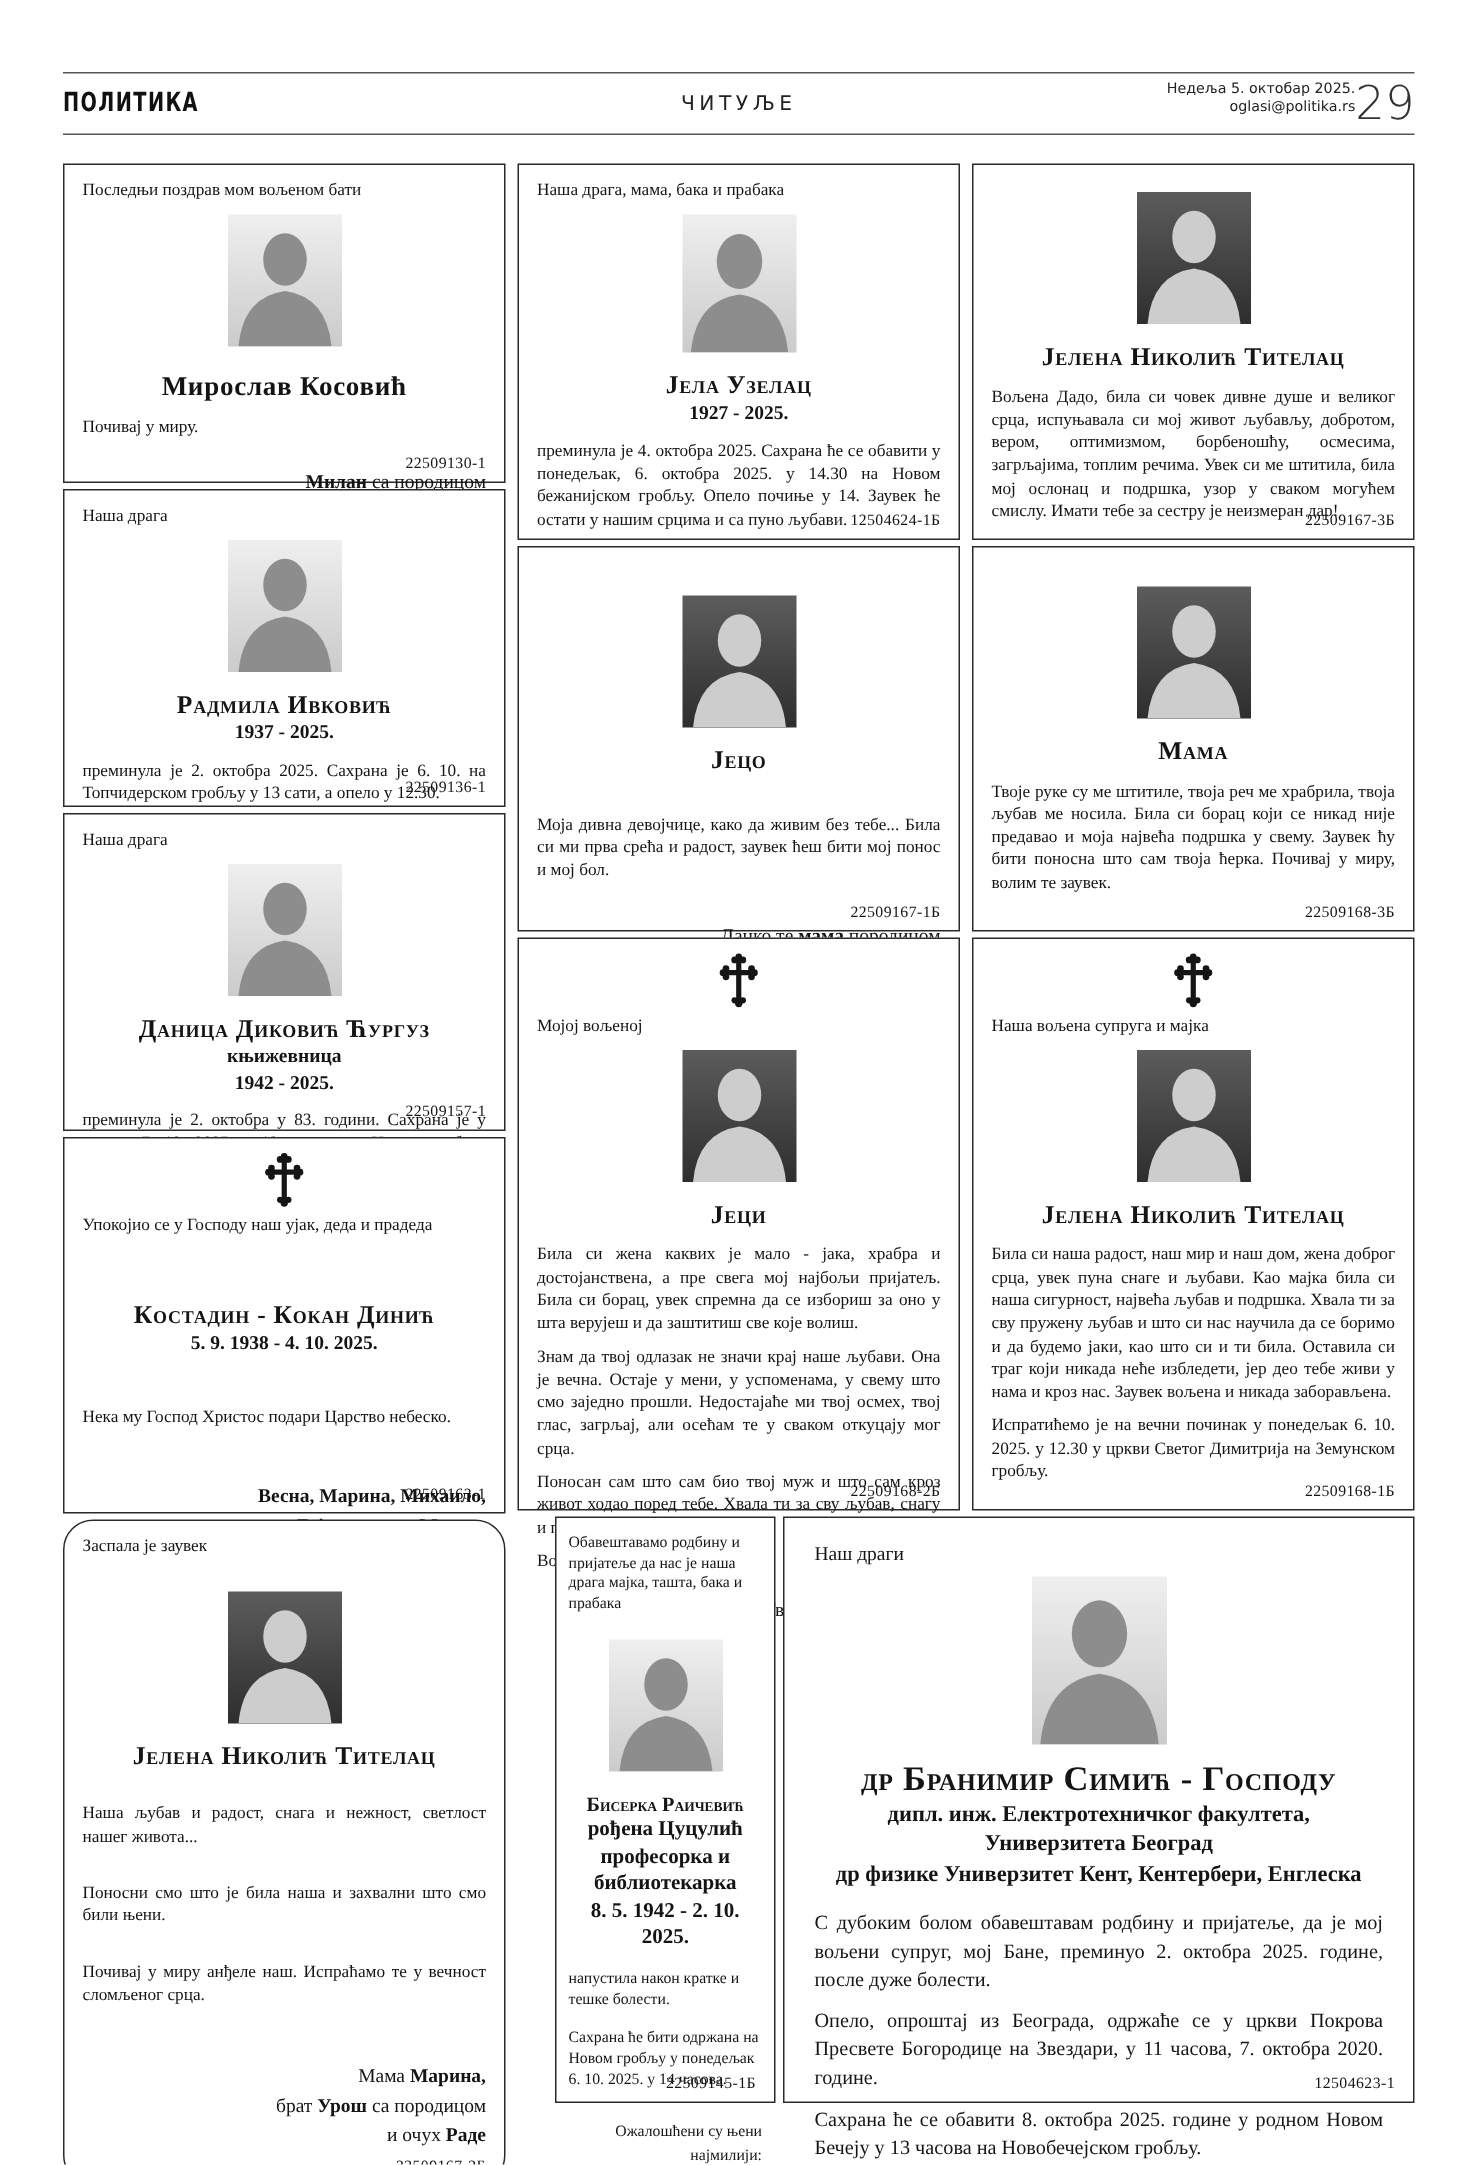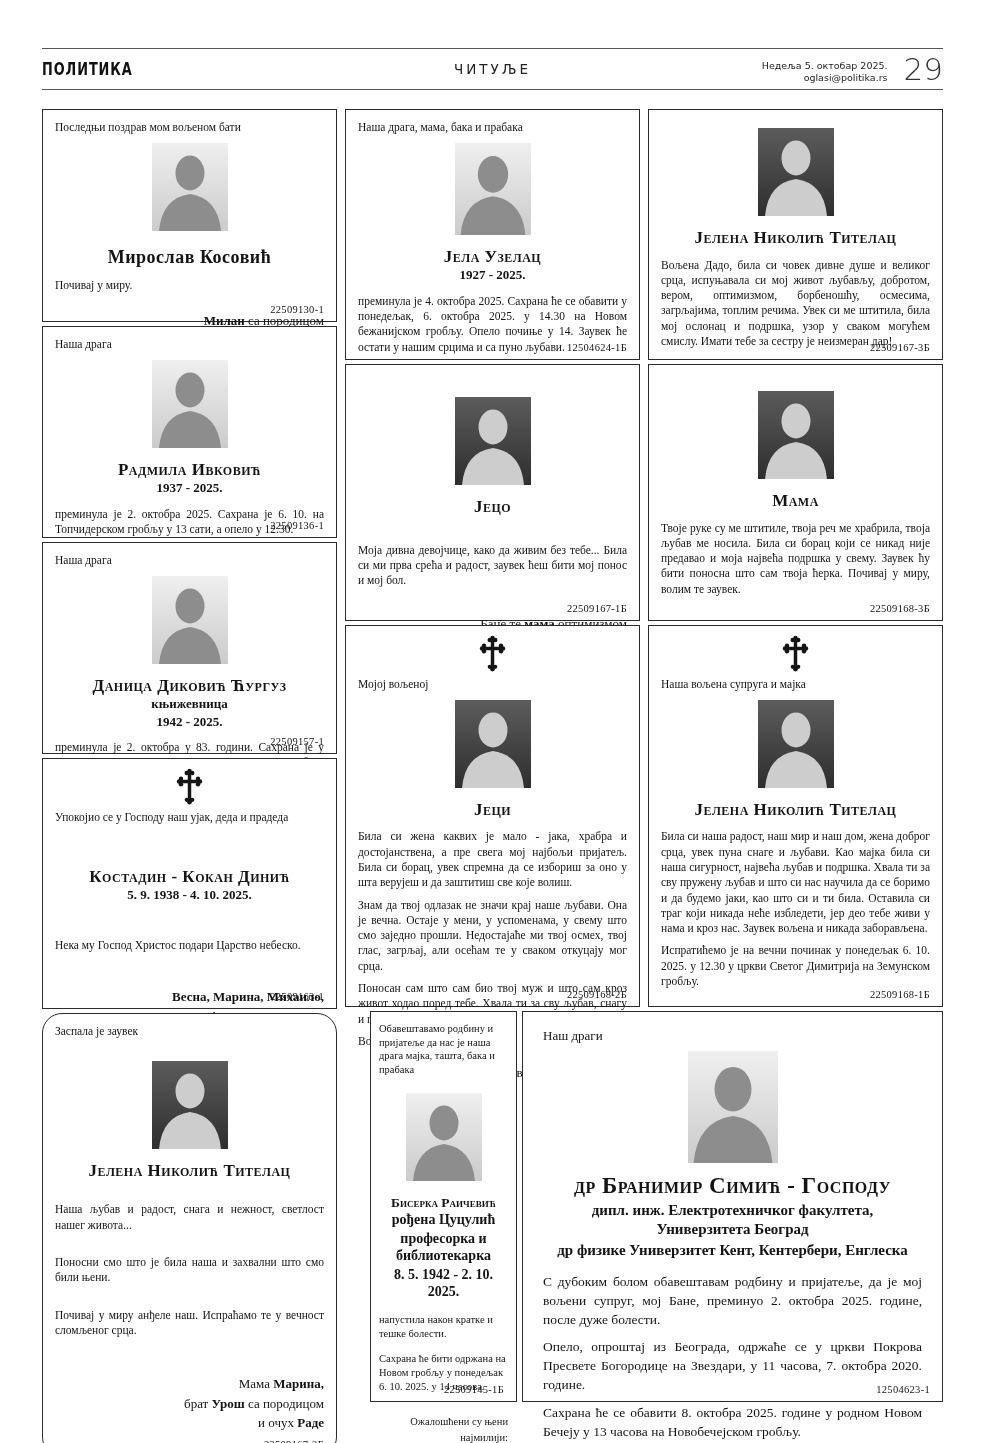--- a/index.html
+++ b/index.html
@@ -7,21 +7,21 @@
        font-family:"Liberation Serif",serif;color:#141414;}
   .page{padding:0 38px 0 42px;}
 
   
   .header{margin-top:48px;border-top:1px solid #555;border-bottom:1px solid #555;
           height:40px;display:flex;align-items:center;justify-content:space-between;position:relative;}
   .masthead{font-family:"DejaVu Sans",sans-serif;font-weight:bold;font-size:14px;
             letter-spacing:1px;transform:scaleY(1.25) scaleX(.92);transform-origin:left center;color:#111;}
   .section-title{position:absolute;left:50%;transform:translateX(-50%);
             font-family:"DejaVu Sans",sans-serif;font-size:13.5px;letter-spacing:3px;color:#222;}
-  .header-right{display:flex;align-items:flex-end;gap:16px;}
+  .header-right{display:flex;align-items:flex-start;gap:0;}
   .date-email{text-align:right;font-family:"DejaVu Sans",sans-serif;font-size:9.5px;
             line-height:1.3;color:#222;}
   .page-num{font-family:"DejaVu Sans",sans-serif;font-weight:200;font-size:31px;color:#333;line-height:1;}
 
   
   .content{display:flex;gap:8px;margin-top:19px;}
   .col{display:flex;flex-direction:column;gap:4px;}
   .col-1{width:295px;}
   .right{width:598px;display:flex;flex-direction:column;gap:4px;}
   .row-top{display:flex;gap:8px;}
@@ -227,21 +227,21 @@
             <div class="ob" data-name="obituary-jeco-mama">
               <div class="photo dark" data-name="portrait-photo">
                 <svg viewBox="0 0 76 88" preserveAspectRatio="xMidYMax slice" aria-hidden="true">
                   <ellipse cx="38" cy="30" rx="14.5" ry="17.5" fill="currentColor"></ellipse>
                   <path d="M7 88 Q10 55 38 51 Q66 55 69 88 Z" fill="currentColor"></path>
                 </svg>
               </div>
               <h2 class="name" data-name="deceased-name">Јецо</h2>
               <p class="body" data-name="body-paragraph">Моја дивна девојчице, како да живим без тебе... Била си ми прва срећа и радост, заувек ћеш бити мој понос и мој бол.</p>
               <div class="sig" data-name="signature">
-                <div class="sig-line" data-name="signature-line"><span>Бане те </span><b>мама</b><span> оптимизмом</span></div>
+                <div class="sig-line" data-name="signature-line"><span>Данко те </span><b>мама</b><span> породицом</span></div>
               </div>
               <span class="adid" data-name="ad-reference-number">22509167-1Б</span>
             </div>
             <div class="ob" data-name="obituary-jeci-suprug">
               <div class="cross-wrap" data-name="orthodox-cross-icon"><svg viewBox="0 0 40 54" width="29" height="39" aria-hidden="true">
                   <g fill="#151515">
                     <circle cx="20" cy="5.5" r="3.1"></circle>
                     <circle cx="16.2" cy="8.2" r="3.1"></circle>
                     <circle cx="23.8" cy="8.2" r="3.1"></circle>
                     <circle cx="5.5" cy="20" r="3.1"></circle>

